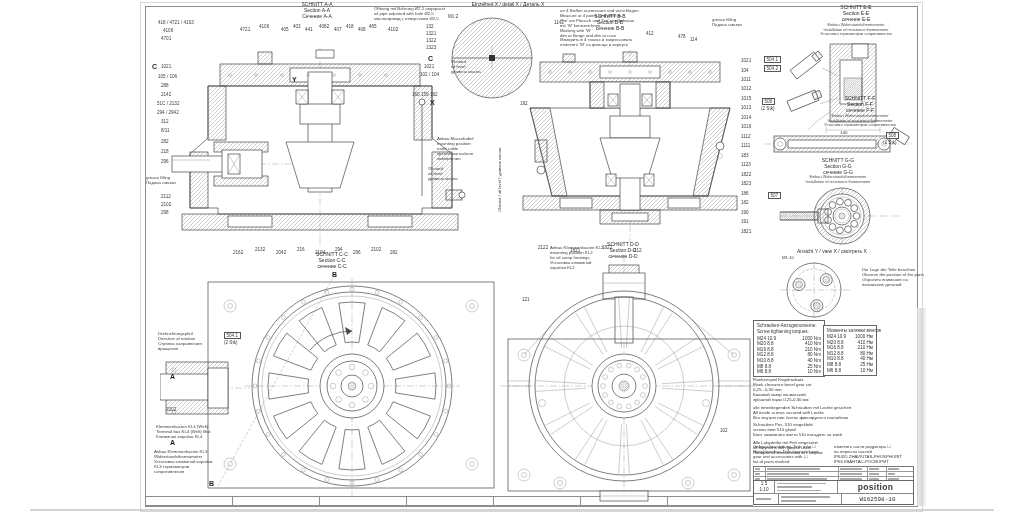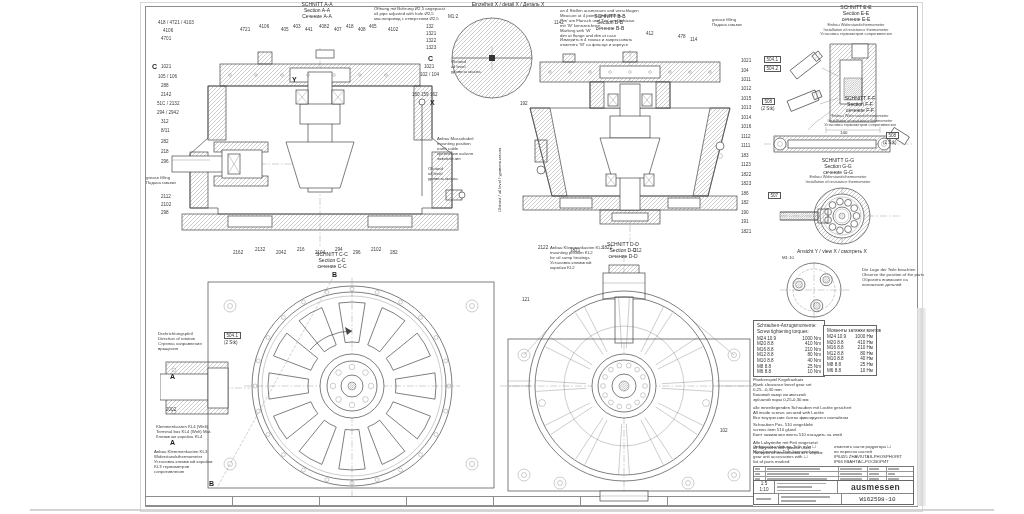--- a/index.html
+++ b/index.html
@@ -845,21 +845,21 @@
     <div class="mb-r1">
       <div class="mb-scale">
         <div>1:5</div>
         <div>1:10</div>
       </div>
       <div class="mb-mid">
         <i class="bar b85"></i>
         <i class="bar b60"></i>
         <i class="bar b75"></i>
       </div>
-      <div class="mb-logo">ausmessen</div>
+      <div class="mb-logo">position</div>
     </div>
     <div class="mb-r2">
       <div class="mb-c1">
           <i class="bar b75"></i>
         </div>
       <div class="mb-c2">
         <i class="bar b85"></i>
         <i class="bar b60"></i>
       </div>
       <div class="mb-num">W162598-10</div>

